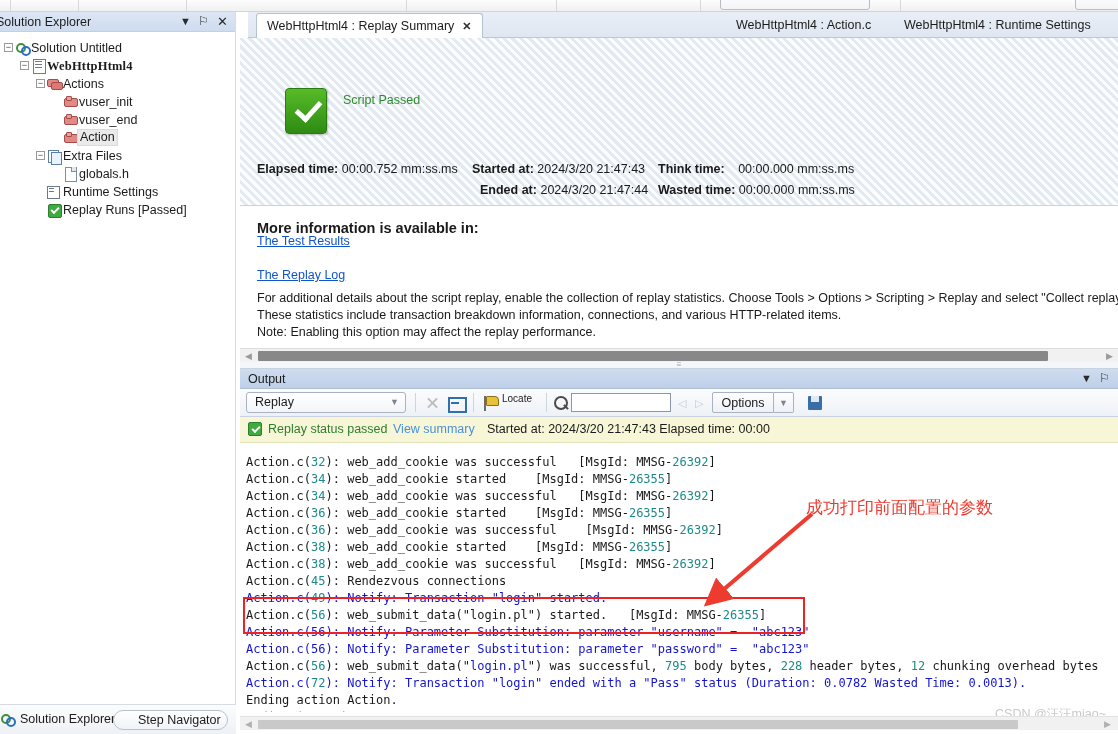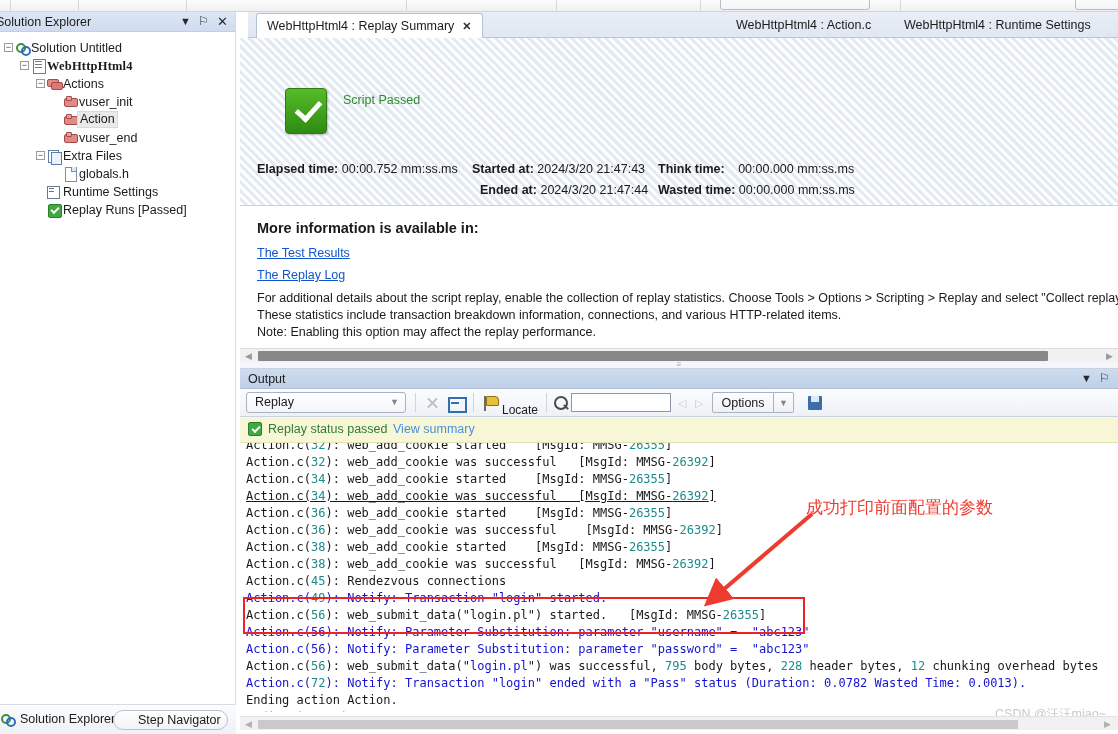--- a/index.html
+++ b/index.html
@@ -196,21 +196,21 @@
   .tb-sep { position: absolute; top: 4px; width: 1px; height: 19px; background: #cfd5de; }
   .tb-ico { position: absolute; top: 4px; width: 20px; height: 20px; }
   .tb-x::before,.tb-x::after{content:"";position:absolute;left:4px;top:9px;width:13px;height:2px;background:#bdbdbd;}
   .tb-x::before{transform:rotate(45deg);} .tb-x::after{transform:rotate(-45deg);}
   .tb-clr{position:relative;}
   .tb-clr::before{content:"";position:absolute;left:2px;top:4px;width:15px;height:12px;border:2px solid #2f6fae;}
   .tb-clr::after{content:"";position:absolute;left:5px;top:9px;width:8px;height:2px;background:#2f6fae;}
   .tb-flag{position:relative;}
   .tb-flag::before{content:"";position:absolute;left:4px;top:3px;width:2px;height:15px;background:#6b6b6b;}
   .tb-flag::after{content:"";position:absolute;left:6px;top:3px;width:11px;height:8px;background:#e8c13a;border:1px solid #8a6f18;border-radius:1px 4px 1px 1px;}
-  .tb-txt { position: absolute; top: 14px; font-size: 12px; color: #1b1b1b; }
+  .tb-txt { position: absolute; top: 4px; font-size: 10px; color: #1b1b1b; }
   .tb-search{position:relative;}
   .tb-search::before{content:"";position:absolute;left:4px;top:3px;width:10px;height:10px;border:2px solid #4a4a4a;border-radius:50%;}
   .tb-search::after{content:"";position:absolute;left:13px;top:13px;width:6px;height:2px;background:#4a4a4a;transform:rotate(45deg);}
   .search-input {
     position: absolute; left: 331px; top: 4px; width: 100px; height: 19px;
     background: #fff; border: 1px solid #8d97a7;
   }
   .nav-arr { position: absolute; top: 8px; font-size: 11px; color: #c3cbd6; }
   .opt-btn {
     position: absolute; left: 472px; top: 3px; width: 62px; height: 21px;
@@ -338,25 +338,25 @@
         <span class="exp" style="left:36px">−</span>
         <span class="ic ico-bricks" style="left:46px"></span>
         <span class="lbl" style="left:63px">Actions</span>
       </div>
       <div class="trow">
         <span class="ic ico-brick" style="left:62px"></span>
         <span class="lbl" style="left:79px">vuser_init</span>
       </div>
       <div class="trow">
         <span class="ic ico-brick" style="left:62px"></span>
+        <span class="lbl" style="left:79px">vuser_end</span>
+      </div>
+      <div class="trow">
+        <span class="ic ico-brick" style="left:62px"></span>
         <span class="lbl sel" style="left:77px">Action</span>
-      </div>
-      <div class="trow">
-        <span class="ic ico-brick" style="left:62px"></span>
-        <span class="lbl" style="left:79px">vuser_end</span>
       </div>
       <div class="trow">
         <span class="exp" style="left:36px">−</span>
         <span class="ic ico-folderfiles" style="left:46px"></span>
         <span class="lbl" style="left:63px">Extra Files</span>
       </div>
       <div class="trow">
         <span class="ic ico-file" style="left:62px"></span>
         <span class="lbl" style="left:79px">globals.h</span>
       </div>
@@ -408,21 +408,21 @@
         <span>2024/3/20 21:47:44</span>
       </div>
       <div class="stat" style="left:418px; top:145px">
         <b>Wasted time:</b>
         <span>00:00.000 mm:ss.ms</span>
       </div>
     </div>
 
     <div class="doc-body">
       <div class="mi-title">More information is available in:</div>
-      <div class="mi-link" style="top:40px">The Test Results</div>
+      <div class="mi-link" style="top:28px">The Test Results</div>
       <div class="mi-link" style="top:62px">The Replay Log</div>
       <div class="mi-para" style="top:85px">For additional details about the script replay, enable the collection of replay statistics. Choose Tools &gt; Options &gt; Scripting &gt; Replay and select "Collect replay st</div>
       <div class="mi-para" style="top:102px">These statistics include transaction breakdown information, connections, and various HTTP-related items.</div>
       <div class="mi-para" style="top:119px">
         <b>Note:</b>
         <span>Enabling this option may affect the replay performance.</span>
       </div>
     </div>
   </div>
 
@@ -457,27 +457,27 @@
     <span class="nav-arr" style="left:455px">▷</span>
     <div class="opt-btn">Options</div>
     <div class="opt-drop">▼</div>
     <span class="tb-ico tb-save" style="left:565px"></span>
   </div>
 
   <div class="out-status">
     <span class="os-chk"></span>
     <span class="os-txt os-pass">Replay status passed</span>
     <span class="os-txt os-link">View summary</span>
+    <span class="os-txt os-meta">Started at: 2024/3/20 21:47:43 Elapsed time: 00:00</span>
   </div>
 
   <div class="log" id="log-area">
-      <div class="logline" style="top: -6px;"><span class="c-fn">Action.c(</span><span class="c-num">32</span><span class="c-fn">): web_add_cookie started    [MsgId: MMSG-</span><span class="c-num">26355</span><span class="c-fn">]</span></div>
       <div class="logline" style="top: 11px;"><span class="c-fn">Action.c(</span><span class="c-num">32</span><span class="c-fn">): web_add_cookie was successful   [MsgId: MMSG-</span><span class="c-num">26392</span><span class="c-fn">]</span></div>
       <div class="logline" style="top: 28px;"><span class="c-fn">Action.c(</span><span class="c-num">34</span><span class="c-fn">): web_add_cookie started    [MsgId: MMSG-</span><span class="c-num">26355</span><span class="c-fn">]</span></div>
-      <div class="logline" style="top: 45px; text-decoration: underline;"><span class="c-fn">Action.c(</span><span class="c-num">34</span><span class="c-fn">): web_add_cookie was successful   [MsgId: MMSG-</span><span class="c-num">26392</span><span class="c-fn">]</span></div>
+      <div class="logline" style="top: 45px;"><span class="c-fn">Action.c(</span><span class="c-num">34</span><span class="c-fn">): web_add_cookie was successful   [MsgId: MMSG-</span><span class="c-num">26392</span><span class="c-fn">]</span></div>
       <div class="logline" style="top: 62px;"><span class="c-fn">Action.c(</span><span class="c-num">36</span><span class="c-fn">): web_add_cookie started    [MsgId: MMSG-</span><span class="c-num">26355</span><span class="c-fn">]</span></div>
       <div class="logline" style="top: 79px;"><span class="c-fn">Action.c(</span><span class="c-num">36</span><span class="c-fn">): web_add_cookie was successful    [MsgId: MMSG-</span><span class="c-num">26392</span><span class="c-fn">]</span></div>
       <div class="logline" style="top: 96px;"><span class="c-fn">Action.c(</span><span class="c-num">38</span><span class="c-fn">): web_add_cookie started    [MsgId: MMSG-</span><span class="c-num">26355</span><span class="c-fn">]</span></div>
       <div class="logline" style="top: 113px;"><span class="c-fn">Action.c(</span><span class="c-num">38</span><span class="c-fn">): web_add_cookie was successful   [MsgId: MMSG-</span><span class="c-num">26392</span><span class="c-fn">]</span></div>
       <div class="logline" style="top: 130px;"><span class="c-fn">Action.c(</span><span class="c-num">45</span><span class="c-fn">): Rendezvous connections</span></div>
       <div class="logline" style="top: 147px;"><span class="c-blue">Action.c(</span><span class="c-num">49</span><span class="c-blue">): Notify: Transaction "login" started.</span></div>
       <div class="logline" style="top: 164px;"><span class="c-fn">Action.c(</span><span class="c-num">56</span><span class="c-fn">): web_submit_data("login.pl") started.   [MsgId: MMSG-</span><span class="c-num">26355</span><span class="c-fn">]</span></div>
       <div class="logline" style="top: 181px;"><span class="c-blue">Action.c(</span><span class="c-blue">56</span><span class="c-blue">): Notify: Parameter Substitution: parameter "username" =  "abc123"</span></div>
       <div class="logline" style="top: 198px;"><span class="c-blue">Action.c(</span><span class="c-blue">56</span><span class="c-blue">): Notify: Parameter Substitution: parameter "password" =  "abc123"</span></div>
       <div class="logline" style="top: 215px;"><span class="c-fn">Action.c(</span><span class="c-num">56</span><span class="c-fn">): web_submit_data("</span><span class="c-blue">login.pl</span><span class="c-fn">") was successful, </span><span class="c-num">795</span><span class="c-fn"> body bytes, </span><span class="c-num">228</span><span class="c-fn"> header bytes, </span><span class="c-num">12</span><span class="c-fn"> chunking overhead bytes</span></div>

